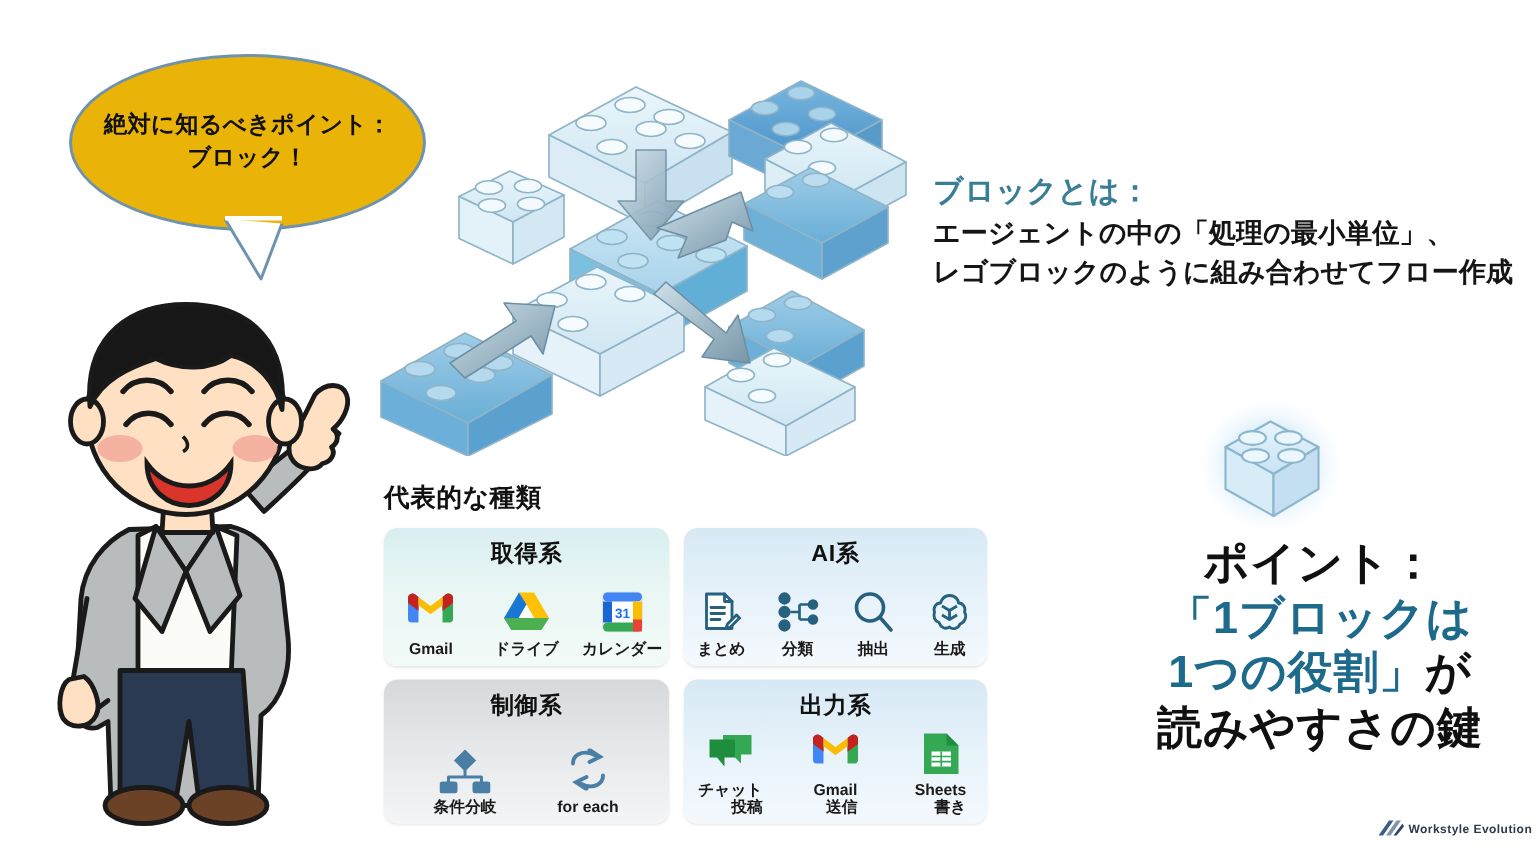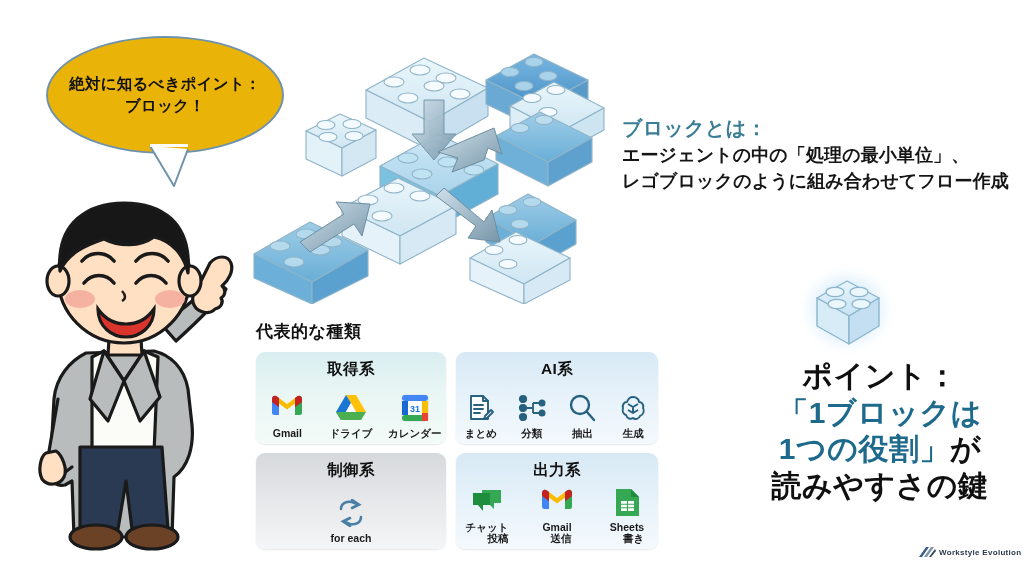--- a/index.html
+++ b/index.html
@@ -397,20 +397,33 @@
           </span>
         </div>
       </div>
     </div>
 
     <div class="cat-card gray">
       <div class="cat-title">制御系</div>
       <div class="cat-items" style="gap:24px">
         <div class="cat-item">
           <span class="cat-ico">
+            <svg width="34" height="30" viewBox="0 0 34 30" fill="#4a7fa5" stroke="#4a7fa5" stroke-width="2">
+              <path d="M17 2 L23 8 L17 14 L11 8 Z"></path>
+              <path d="M17 14 L17 19 M6 19 L28 19 M6 19 L6 23 M28 19 L28 23" fill="none" stroke-linecap="round"></path>
+              <rect x="1" y="23" width="10" height="6" rx="1"></rect>
+              <rect x="23" y="23" width="10" height="6" rx="1"></rect>
+            </svg>
+          </span>
+          <span class="cat-lbl">
+            <span>条件分岐</span>
+          </span>
+        </div>
+        <div class="cat-item">
+          <span class="cat-ico">
             <svg width="30" height="28" viewBox="0 0 30 28" fill="none" stroke="#4a7fa5" stroke-width="2.6" stroke-linecap="round">
               <path d="M5 10 C5 4 11 2 16 3 L21 5"></path>
               <path d="M16 1 L23 5.5 L16 9"></path>
               <path d="M25 18 C25 24 19 26 14 25 L9 23"></path>
               <path d="M14 27 L7 22.5 L14 19"></path>
             </svg>
           </span>
           <span class="cat-lbl">
             <span>for each</span>
           </span>

